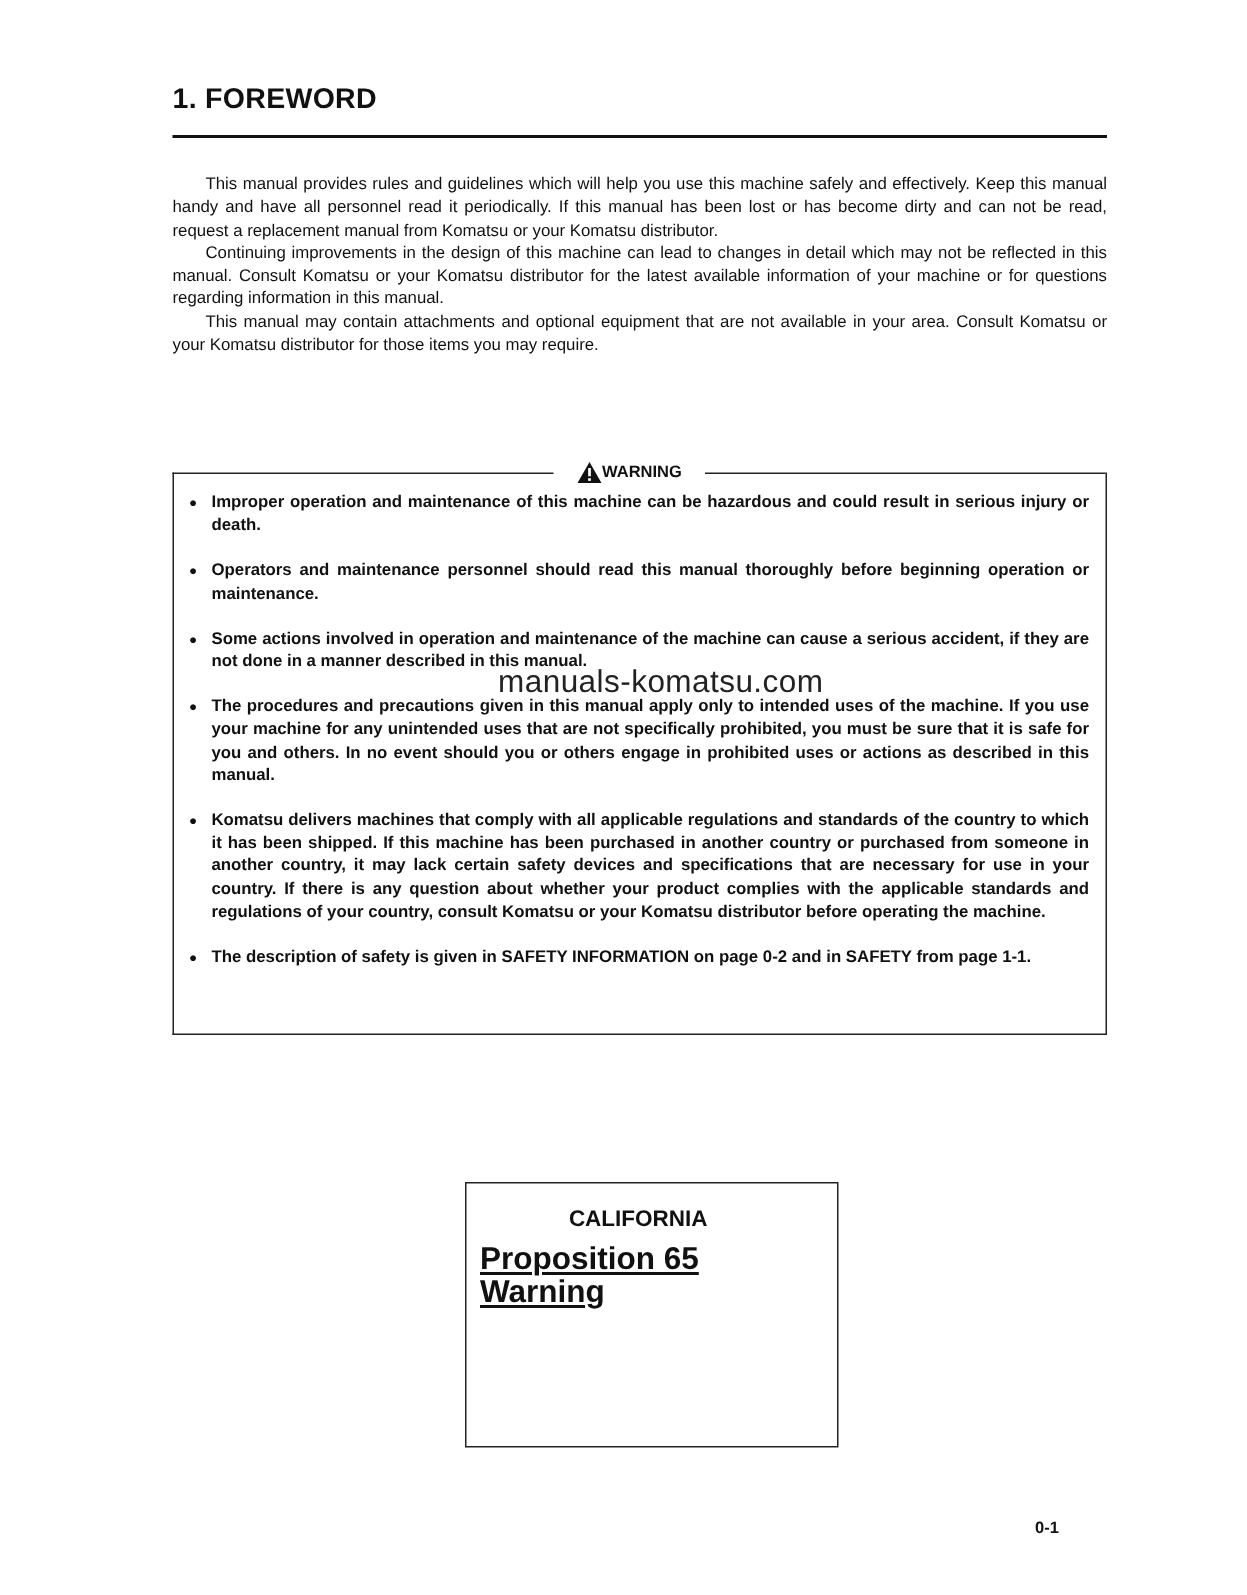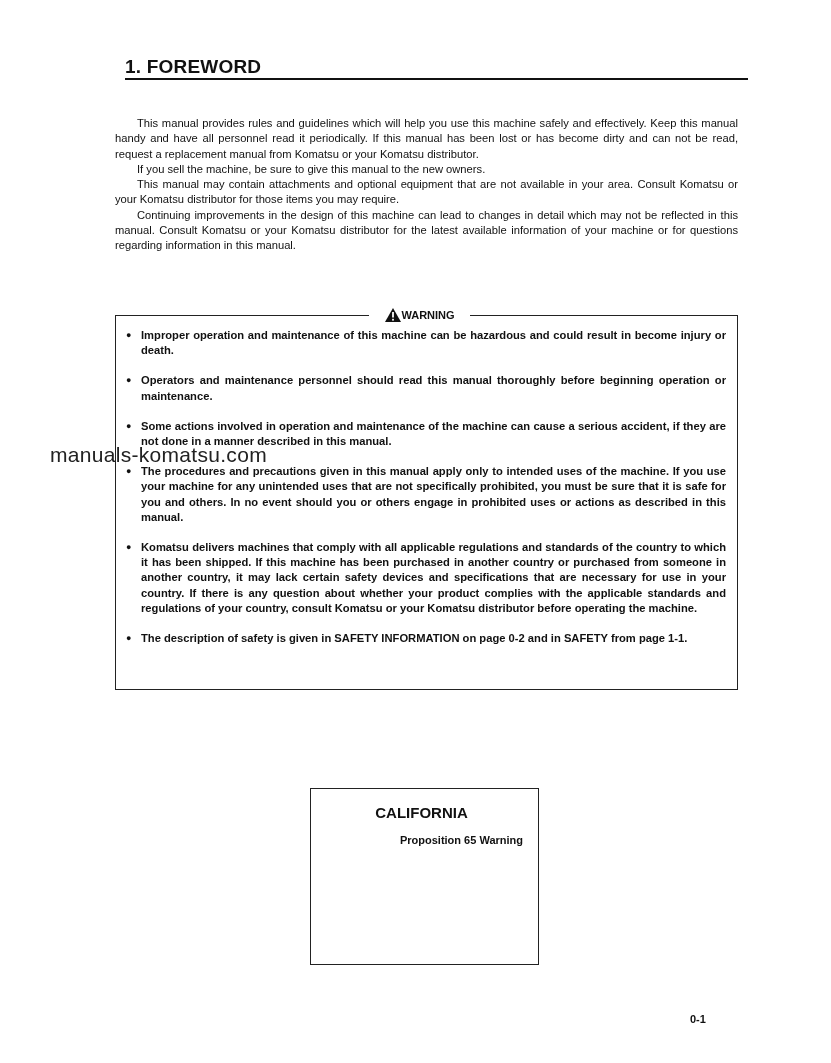--- a/index.html
+++ b/index.html
@@ -1,24 +1,24 @@
 <!DOCTYPE html>
 <html><head>
 <meta charset="utf-8">
 <style>
   html, body { margin: 0; padding: 0; background: #ffffff; }
   body {
     width: 831px; height: 1063px; position: relative; overflow: hidden;
     font-family: "Liberation Sans", sans-serif; color: #111;
   }
   .title {
-    position: absolute; left: 125px; top: 56px; width: 623px;
+    position: absolute; left: 115px; top: 56px; width: 623px;
     border-bottom: 2px solid #111;
     font-size: 19px; font-weight: bold; letter-spacing: 0.2px;
-    padding-bottom: 0; line-height: 22px;
+    padding-bottom: 12px; line-height: 22px;
   }
   .intro {
     position: absolute; left: 115px; top: 116px; width: 623px;
     font-size: 11.2px; line-height: 15.3px; text-align: justify;
   }
   .intro p { margin: 0; text-indent: 22px; }
   .warn-box {
     position: absolute; left: 115px; top: 315px; width: 621px; height: 374px;
     border-left: 1px solid #222; border-right: 1px solid #222; border-bottom: 1px solid #222;
   }
@@ -31,61 +31,60 @@
   }
   .warn-head svg { width: 16px; height: 14px; }
   .bullets {
     position: absolute; left: 126px; top: 328px; width: 600px;
     font-size: 11.2px; line-height: 15.2px; font-weight: bold;
   }
   .bullet { display: flex; margin-bottom: 15px; text-align: justify; }
   .bullet .dot { width: 15px; flex: 0 0 15px; font-size: 9px; line-height: 15.2px; }
   .bullet .txt { flex: 1; }
   .watermark {
-    position: absolute; left: 0; width: 831px; top: 443px; 
+    position: absolute; left: 0; width: 831px; top: 443px; text-align: center;
     font-size: 21px; font-weight: normal; color: #222; letter-spacing: 0.3px;
     padding-left: 50px; box-sizing: border-box;
   }
   .ca-box {
-    position: absolute; left: 310px; top: 788px; width: 229px; height: 177px;
-    border: 1px solid #222; box-sizing: border-box; padding: 14px 15px 0 9px;
+    position: absolute; left: 310px; top: 788px; width: 249px; height: 177px;
+    border: 1px solid #222; box-sizing: border-box; padding: 14px 27px 0 9px;
   }
   .ca-title { text-align: center; font-size: 15px; font-weight: bold; line-height: 20px; }
-  .ca-sub { text-align: right; font-size: 11px; font-weight: bold; line-height: 22px; margin-top: 6px; margin-bottom: 3px; }
+  .ca-sub { text-align: left; font-size: 21px; font-weight: bold; line-height: 22px; margin-top: 6px; margin-bottom: 3px; text-decoration: underline; }
   .ca-text { font-size: 11.5px; line-height: 19px; text-align: justify; font-weight: bold; }
   .page-num { position: absolute; left: 690px; top: 1013px; font-size: 11px; font-weight: bold; }
 </style>
 </head>
 <body>
 
 <div class="title">1.  FOREWORD</div>
 
 <div class="intro">
   <p>This manual provides rules and guidelines which will help you use this machine safely and effectively. Keep this manual handy and have all personnel read it periodically. If this manual has been lost or has become dirty and can not be read, request a replacement manual from Komatsu or your Komatsu distributor.</p>
-  <p>If you sell the machine, be sure to give this manual to the new owners.</p>
+  <p>Continuing improvements in the design of this machine can lead to changes in detail which may not be reflected in this manual. Consult Komatsu or your Komatsu distributor for the latest available information of your machine or for questions regarding information in this manual.</p>
   <p>This manual may contain attachments and optional equipment that are not available in your area. Consult Komatsu or your Komatsu distributor for those items you may require.</p>
-  <p>Continuing improvements in the design of this machine can lead to changes in detail which may not be reflected in this manual. Consult Komatsu or your Komatsu distributor for the latest available information of your machine or for questions regarding information in this manual.</p>
 </div>
 
 <div class="warn-line-l"></div>
 <div class="warn-line-r"></div>
 <div class="warn-box"></div>
 <div class="warn-head">
   <svg viewBox="0 0 16 14">
     <polygon points="8,0 16,14 0,14" fill="#111"></polygon>
     <rect x="7.1" y="4" width="1.8" height="5.5" fill="#fff"></rect>
     <rect x="7.1" y="10.8" width="1.8" height="1.8" fill="#fff"></rect>
   </svg>
   <span>WARNING</span>
 </div>
 
 <div class="bullets">
   <div class="bullet">
     <span class="dot">●</span>
-    <span class="txt">Improper operation and maintenance of this machine can be hazardous and could result in become injury or death.</span>
+    <span class="txt">Improper operation and maintenance of this machine can be hazardous and could result in serious injury or death.</span>
   </div>
   <div class="bullet">
     <span class="dot">●</span>
     <span class="txt">Operators and maintenance personnel should read this manual thoroughly before beginning operation or maintenance.</span>
   </div>
   <div class="bullet">
     <span class="dot">●</span>
     <span class="txt">Some actions involved in operation and maintenance of the machine can cause a serious accident, if they are not done in a manner described in this manual.</span>
   </div>
   <div class="bullet">

